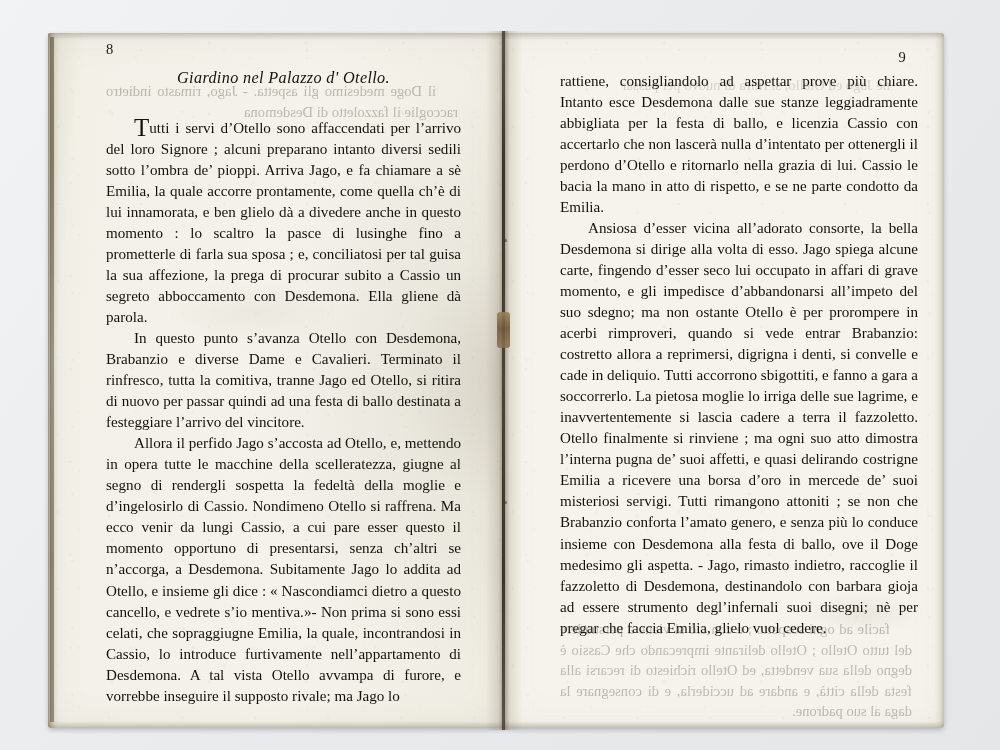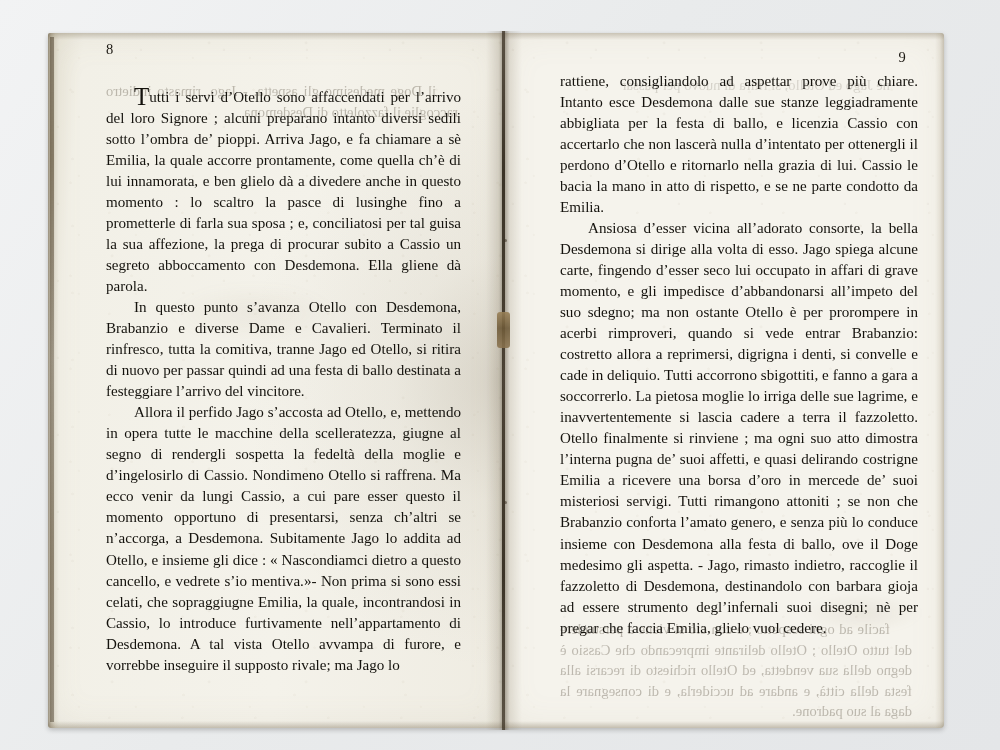--- a/index.html
+++ b/index.html
@@ -240,20 +240,21 @@
     <div class="leaf leaf-left">
       <div class="grain"></div>
       <div class="smudge-b"></div>
 
       <div class="bleed bleed-left-top">
         <p>il Doge medesimo gli aspetta. - Jago, rimasto indietro raccoglie il fazzoletto di Desdemona</p>
       </div>
 
       <div class="textcol textcol-left">
         <div class="folio folio-left">8</div>
+        <div class="scene-title">Giardino nel Palazzo d' Otello.</div>
 
         <div class="body">
           <p><span class="initial">T</span><span>utti i servi d’Otello sono affaccendati per l’arrivo del loro Signore ; alcuni preparano intanto diversi sedili sotto l’ombra de’ pioppi. Arriva Jago, e fa chiamare a sè Emilia, la quale accorre prontamente, come quella ch’è di lui innamorata, e ben glielo dà a divedere anche in questo momento : lo scaltro la pasce di lusinghe fino a prometterle di farla sua sposa ; e, conciliatosi per tal guisa la sua affezione, la prega di procurar subito a Cassio un segreto abboccamento con Desdemona. Ella gliene dà parola.</span></p>
           <p>In questo punto s’avanza Otello con Desdemona, Brabanzio e diverse Dame e Cavalieri. Terminato il rinfresco, tutta la comitiva, tranne Jago ed Otello, si ritira di nuovo per passar quindi ad una festa di ballo destinata a festeggiare l’arrivo del vincitore.</p>
           <p>Allora il perfido Jago s’accosta ad Otello, e, mettendo in opera tutte le macchine della scelleratezza, giugne al segno di rendergli sospetta la fedeltà della moglie e d’ingelosirlo di Cassio. Nondimeno Otello si raffrena. Ma ecco venir da lungi Cassio, a cui pare esser questo il momento opportuno di presentarsi, senza ch’altri se n’accorga, a Desdemona. Subitamente Jago lo addita ad Otello, e insieme gli dice : « Nascondiamci dietro a questo cancello, e vedrete s’io mentiva.»- Non prima si sono essi celati, che sopraggiugne Emilia, la quale, incontrandosi in Cassio, lo introduce furtivamente nell’appartamento di Desdemona. A tal vista Otello avvampa di furore, e vorrebbe inseguire il supposto rivale; ma Jago lo</p>
         </div>
       </div>
 
       <div class="edge-top-l"></div>
       <div class="edge-bot-l"></div>

